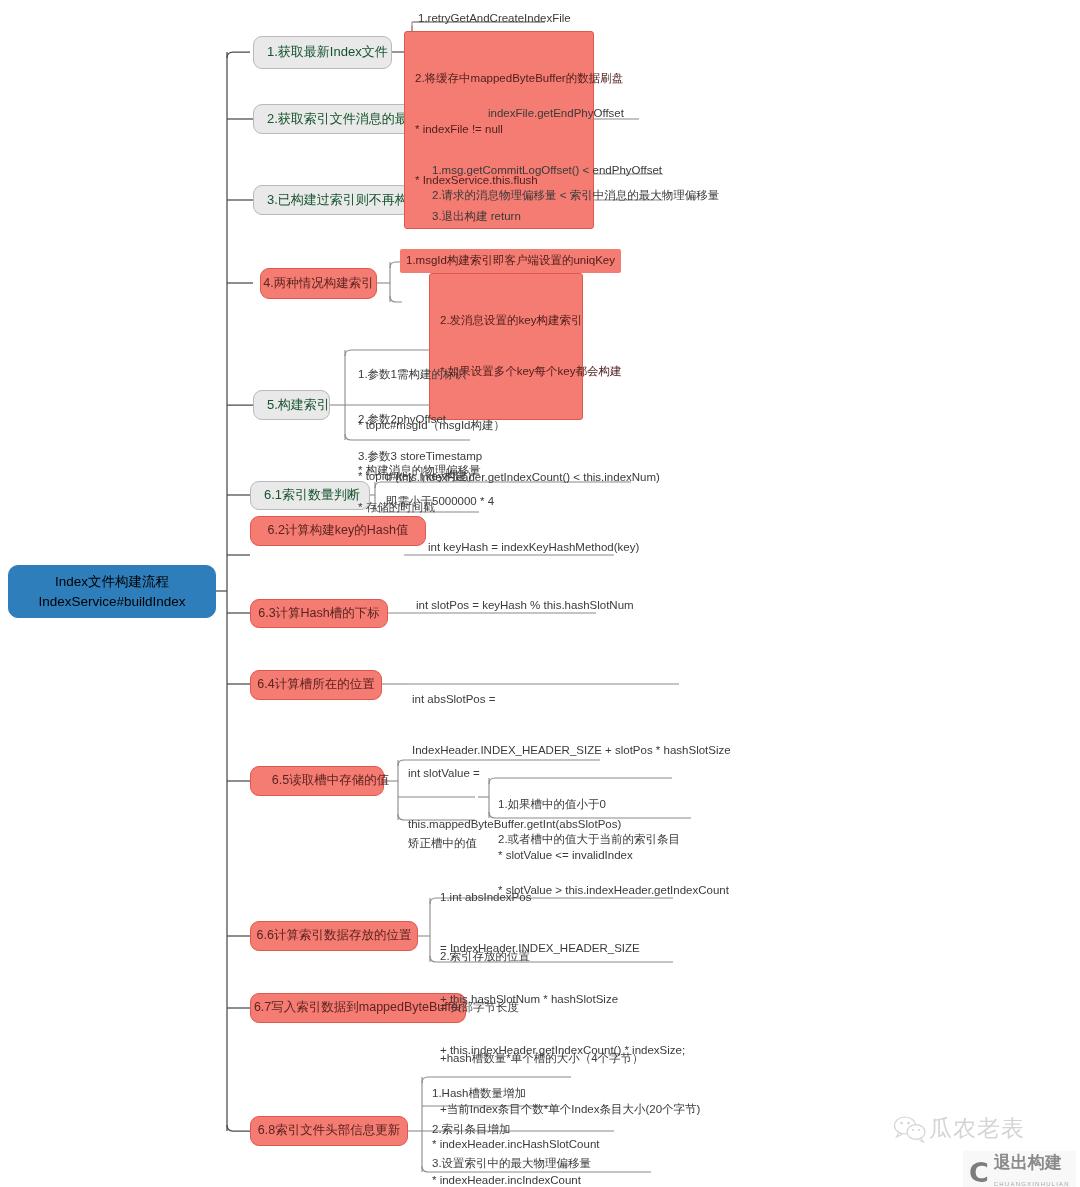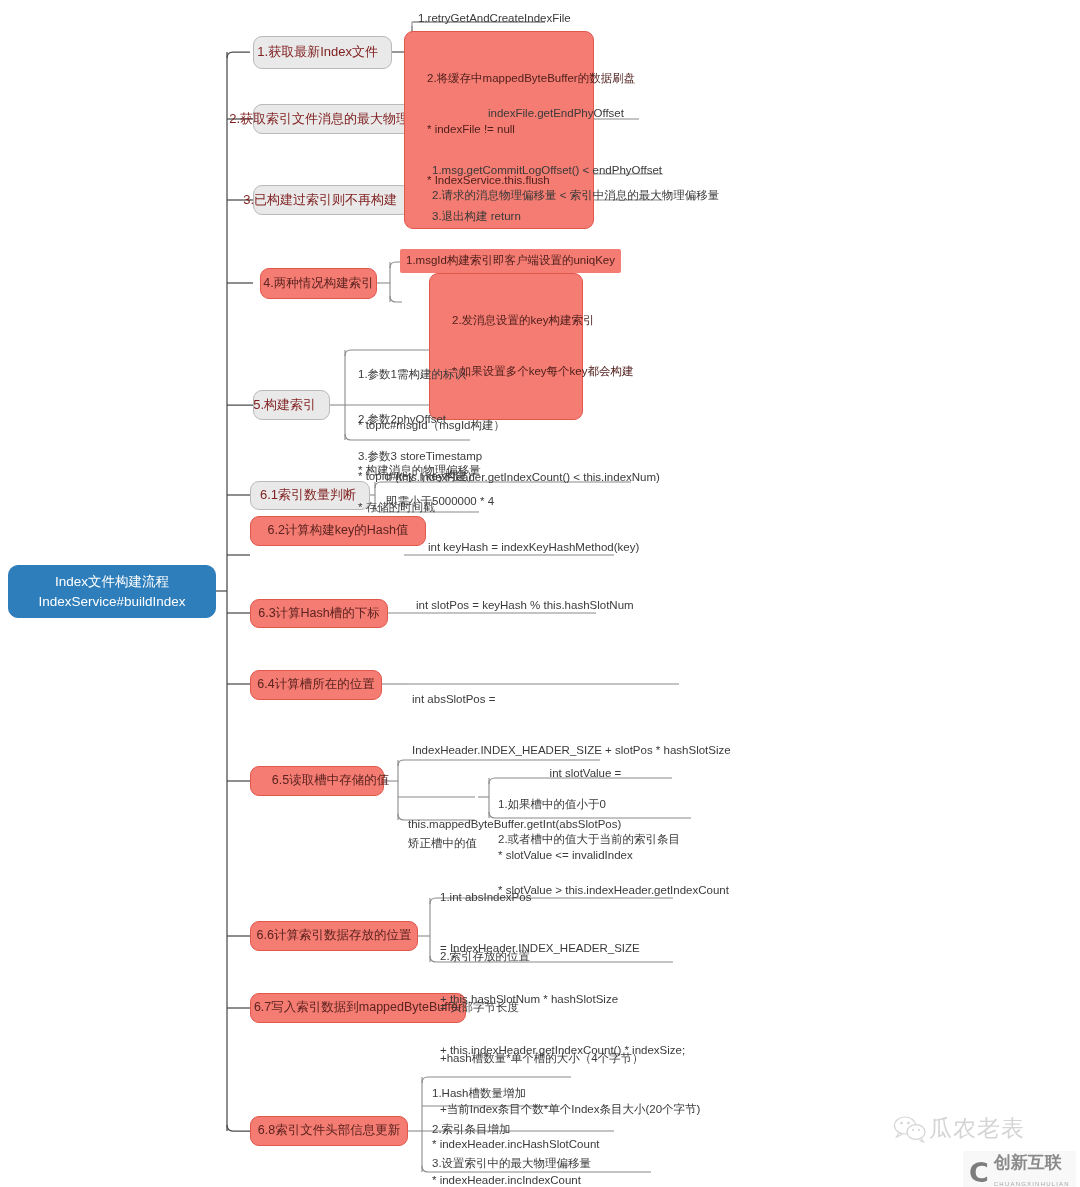--- a/index.html
+++ b/index.html
@@ -28,35 +28,35 @@
     display: flex;
     flex-direction: column;
     justify-content: center;
     border-radius: 9px;
     white-space: pre;
     line-height: 1.42;
   }
   .node.root {
     background: #2e7ebb;
     border: 1px solid #2e7ebb;
-    color: #ffffff;
+    color: #000000;
     text-align: right;
     align-items: center;
     font-size: 13.5px;
     border-radius: 10px;
     padding: 9px 10px;
   }
   .node.grey {
     background: #e9e9e9;
     border: 1px solid #b9b9b9;
-    color: #7f1d1d;
+    color: #14532d;
     font-size: 13px;
     padding: 6px 13px;
     text-align: center;
-    align-items: flex-end;
+    align-items: flex-start;
   }
   .node.red {
     background: #f47c72;
     border: 1px solid #e2574c;
     color: #5c2320;
     font-size: 12.5px;
     padding: 7px 13px;
     text-align: center;
     align-items: center;
   }
@@ -73,22 +73,22 @@
   .leaf.red {
     background: #f47c72;
     color: #4d1d1a;
     border-radius: 2px;
     padding: 3px 6px 4px 6px;
   }
   .leaf.redbox {
     background: #f47c72;
     border: 1px solid #e2574c;
     color: #4d1d1a;
-    border-radius: 9px;
-    padding: 4px 7px 5px 22px;
+    border-radius: 3px;
+    padding: 4px 7px 5px 10px;
   }
 
   
   .wm-wechat {
     position: absolute;
     opacity: 0.42;
   }
   .wm-wechat .wm-text {
     font-family: "DejaVu Serif", "Liberation Serif", serif;
     font-size: 23px;
@@ -313,21 +313,21 @@
 
   <div class="leaf" style="left:424px; top:537px;">int keyHash = indexKeyHashMethod(key)</div>
 
   <div class="leaf" style="left:412px; top:595px;">int slotPos = keyHash % this.hashSlotNum</div>
 
   <div class="leaf" style="left:408px; top:655px;">
     <div>int absSlotPos =</div>
     <div>IndexHeader.INDEX_HEADER_SIZE + slotPos * hashSlotSize</div>
   </div>
 
-  <div class="leaf" style="left:404px; top:729px;text-align:right;">
+  <div class="leaf" style="left:404px; top:729px;">
     <div>int slotValue =</div>
     <div>this.mappedByteBuffer.getInt(absSlotPos)</div>
   </div>
   <div class="leaf" style="left:404px; top:789px;margin-top:44px;">矫正槽中的值</div>
   <div class="leaf" style="left:494px; top:760px;">
     <div>1.如果槽中的值小于0</div>
     <div>* slotValue &lt;= invalidIndex</div>
   </div>
   <div class="leaf" style="left:494px; top:795px;">
     <div>2.或者槽中的值大于当前的索引条目</div>
@@ -380,18 +380,18 @@
           <circle cx="26" cy="15" r="1.1"></circle>
         </g>
       </svg>
       <span class="wm-text">瓜农老表</span>
     </div>
   </div>
 
   <div class="wm-cx" style="left:963px; top:1151px;">
     <span class="cx-mark">C</span>
     <span>
-      <span class="cx-title">创新互联</span><br>
+      <span class="cx-title">退出构建</span><br>
       <span class="cx-sub">CHUANGXINHULIAN</span>
     </span>
   </div>
 
 </div>
 
 </body></html>

